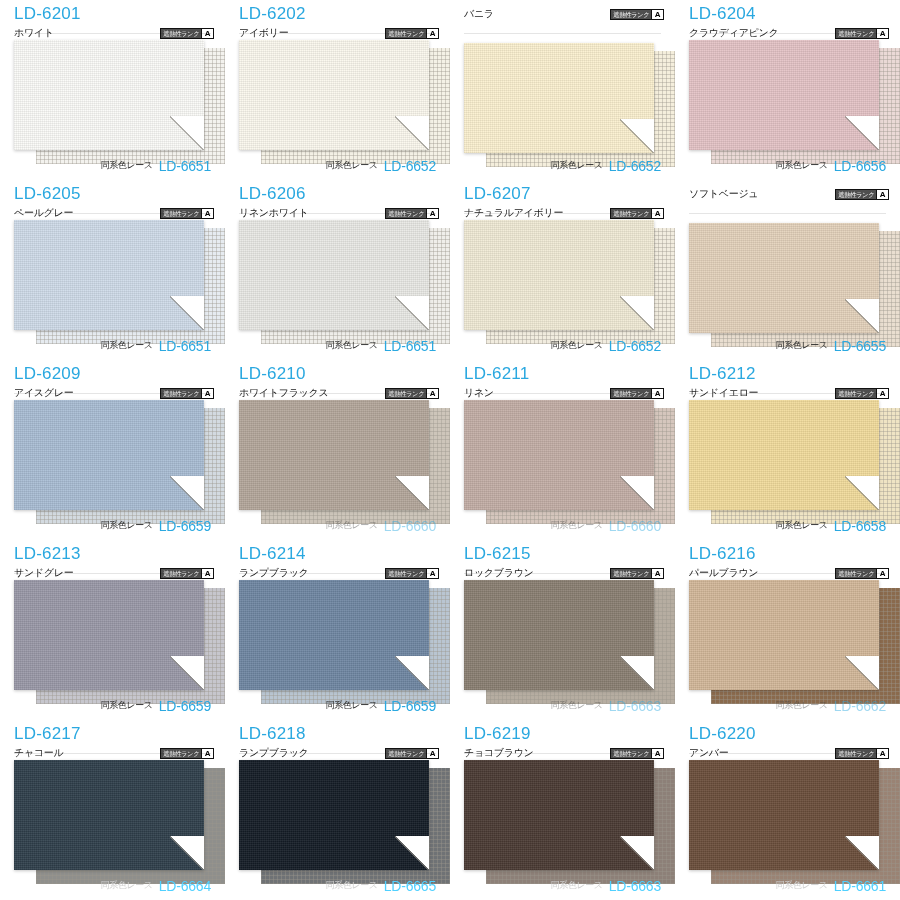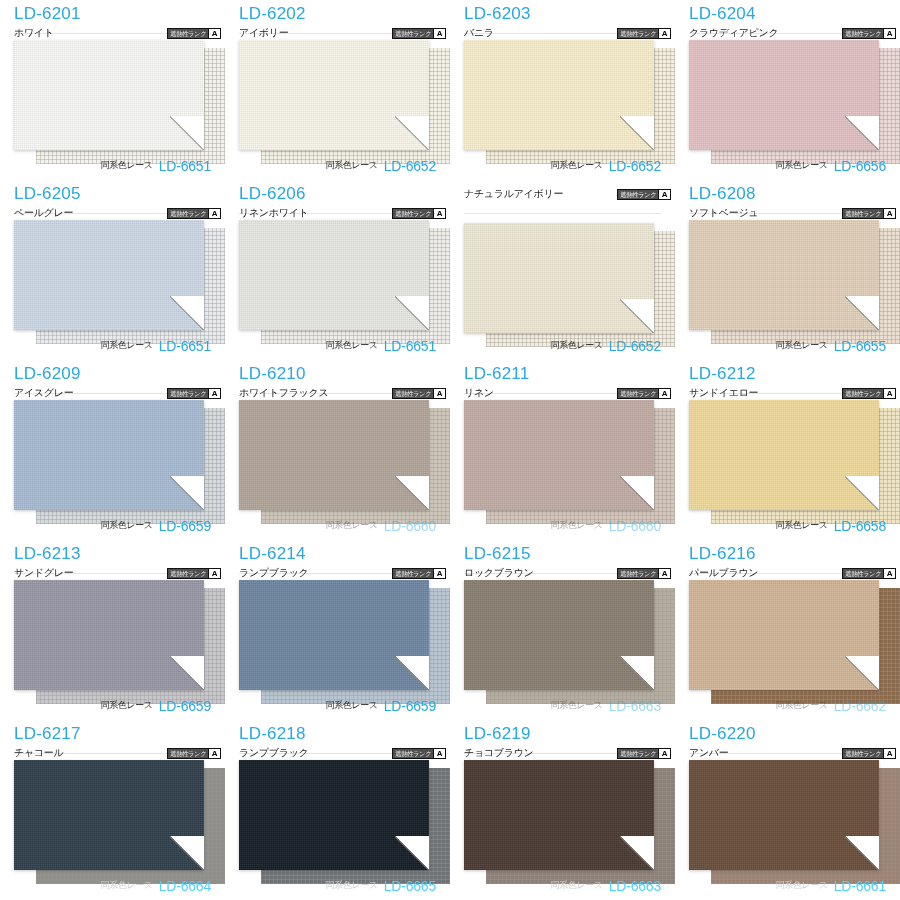--- a/index.html
+++ b/index.html
@@ -11,21 +11,21 @@
   }
   #catalog {
     width: 900px; height: 900px;
     display: grid;
     grid-template-rows: repeat(5, 180px);
     grid-template-columns: repeat(4, 1fr);
     column-gap: 0px;
   }
   .cell {
     position: relative;
-    padding: 4px 4px 0 14px;
+    padding: 4px 11px 0 14px;
     overflow: hidden;
   }
   .cell-head {
     position: relative;
     height: 34px;
   }
   .code {
     font-size: 17px;
     font-weight: 400;
     color: #2aa8e0;
@@ -191,21 +191,20 @@
           <div class="fold"></div>
         </div>
       </div>
       <div class="footer">
         <span class="foot-label">同系色レース</span>
         <span class="foot-code">LD-6652</span>
       </div>
     </div>
     <div class="cell">
       <div class="cell-head">
-        <div class="code">LD-6203</div>
         <div class="namerow">
           <span class="cname">バニラ</span>
           <span class="rank-badge">
             <span class="rank-label">遮熱性ランク</span>
             <span class="rank-grade">A</span>
           </span>
         </div>
       </div>
       <div class="hairline"></div>
       <div class="swatch-wrap">
@@ -287,20 +286,21 @@
           <div class="fold"></div>
         </div>
       </div>
       <div class="footer">
         <span class="foot-label">同系色レース</span>
         <span class="foot-code">LD-6651</span>
       </div>
     </div>
     <div class="cell">
       <div class="cell-head">
+        <div class="code">LD-6207</div>
         <div class="namerow">
           <span class="cname">ナチュラルアイボリー</span>
           <span class="rank-badge">
             <span class="rank-label">遮熱性ランク</span>
             <span class="rank-grade">A</span>
           </span>
         </div>
       </div>
       <div class="hairline"></div>
       <div class="swatch-wrap">
@@ -310,21 +310,20 @@
           <div class="fold"></div>
         </div>
       </div>
       <div class="footer">
         <span class="foot-label">同系色レース</span>
         <span class="foot-code">LD-6652</span>
       </div>
     </div>
     <div class="cell">
       <div class="cell-head">
-        <div class="code">LD-6208</div>
         <div class="namerow">
           <span class="cname">ソフトベージュ</span>
           <span class="rank-badge">
             <span class="rank-label">遮熱性ランク</span>
             <span class="rank-grade">A</span>
           </span>
         </div>
       </div>
       <div class="hairline"></div>
       <div class="swatch-wrap">

